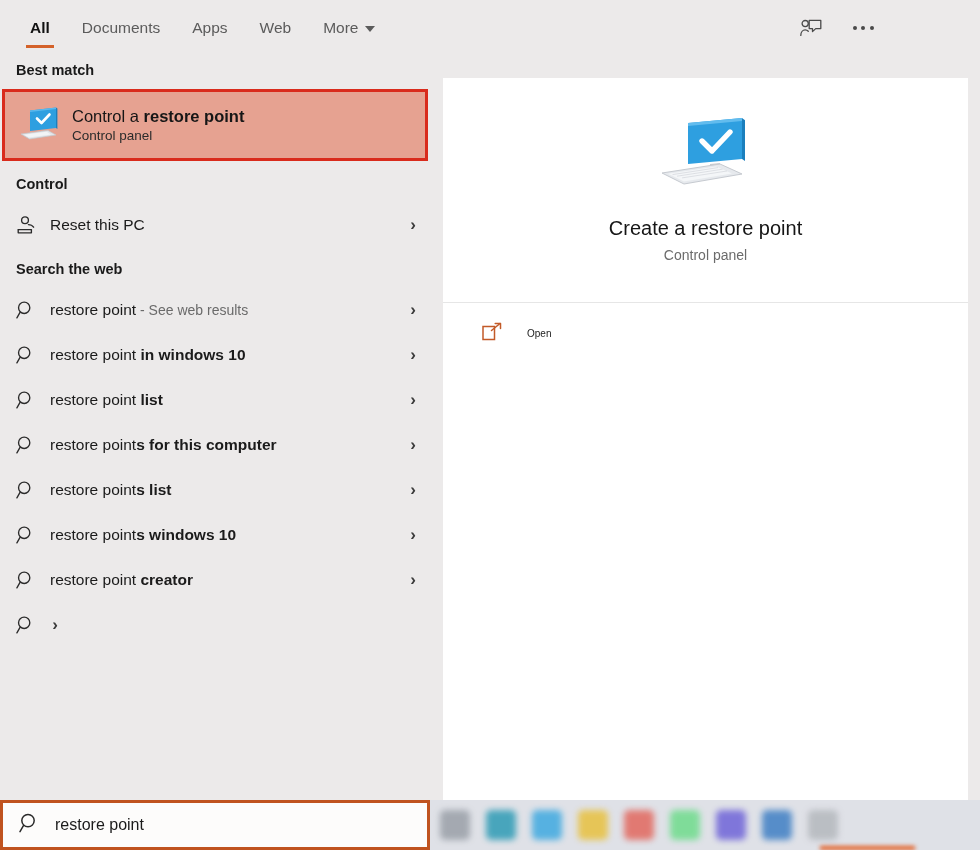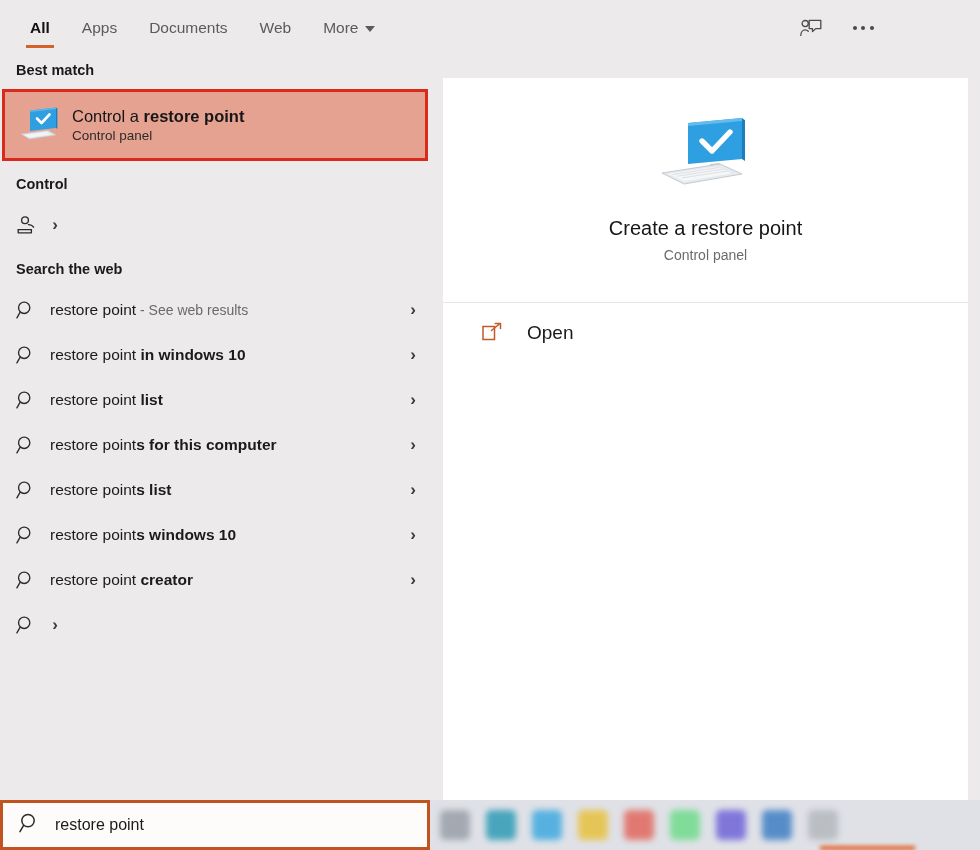--- a/index.html
+++ b/index.html
@@ -207,21 +207,21 @@
     align-items: center;
     padding-left: 38px;
     cursor: pointer;
   }
   .action-icon {
     width: 22px; height: 22px;
     flex: 0 0 22px;
     margin-right: 24px;
     position: relative;
   }
-  .action-label { font-size: 19px; color: #1b1b1b; }
+  .action-label { font-size: 10px; color: #1b1b1b; }
 
   
   .searchbar-wrap {
     position: absolute;
     left: 0; bottom: 0;
     width: 430px;
     height: 50px;
     border: 3px solid #c0531f;
     background: #fdfcfb;
     display: flex;
@@ -271,24 +271,24 @@
 <body>
 
 <div id="root">
 
   <div class="topbar">
     <div class="tabs">
       <div class="tab active">
         <span>All</span>
       </div>
       <div class="tab">
+        <span>Documents</span>
+      </div>
+      <div class="tab">
         <span>Apps</span>
-      </div>
-      <div class="tab">
-        <span>Documents</span>
       </div>
       <div class="tab">
         <span>Web</span>
       </div>
       <div class="tab">
         <span>More</span>
         <span class="caret"></span>
       </div>
     </div>
 
@@ -344,20 +344,21 @@
 
     <div class="row">
       <span class="row-icon">
         <svg width="22" height="20" viewBox="0 0 22 20">
           <circle cx="9" cy="5.2" r="3.4" fill="none" stroke="#2b2b2b" stroke-width="1.35"></circle>
           <path d="M2.2 14.6h13.2" stroke="#2b2b2b" stroke-width="1.35" stroke-linecap="round"></path>
           <path d="M2.2 14.6v3.2h13.2v-3.2" fill="none" stroke="#2b2b2b" stroke-width="1.35" stroke-linejoin="round"></path>
           <path d="M12.4 9.6c2.3 0 4.2 1.1 5.2 2.6" fill="none" stroke="#2b2b2b" stroke-width="1.35" stroke-linecap="round"></path>
         </svg>
       </span>
+      <span class="row-label">Reset this PC</span>
       <span class="chev">›</span>
     </div>
 
     <div class="section-head">Search the web</div>
 
     <div id="web-results">
         <div class="row">
           <span class="row-icon">
             <svg width="20" height="20" viewBox="0 0 22 22">
               <circle cx="9" cy="8.6" r="6.2" fill="none" stroke="#2b2b2b" stroke-width="1.5"></circle>

